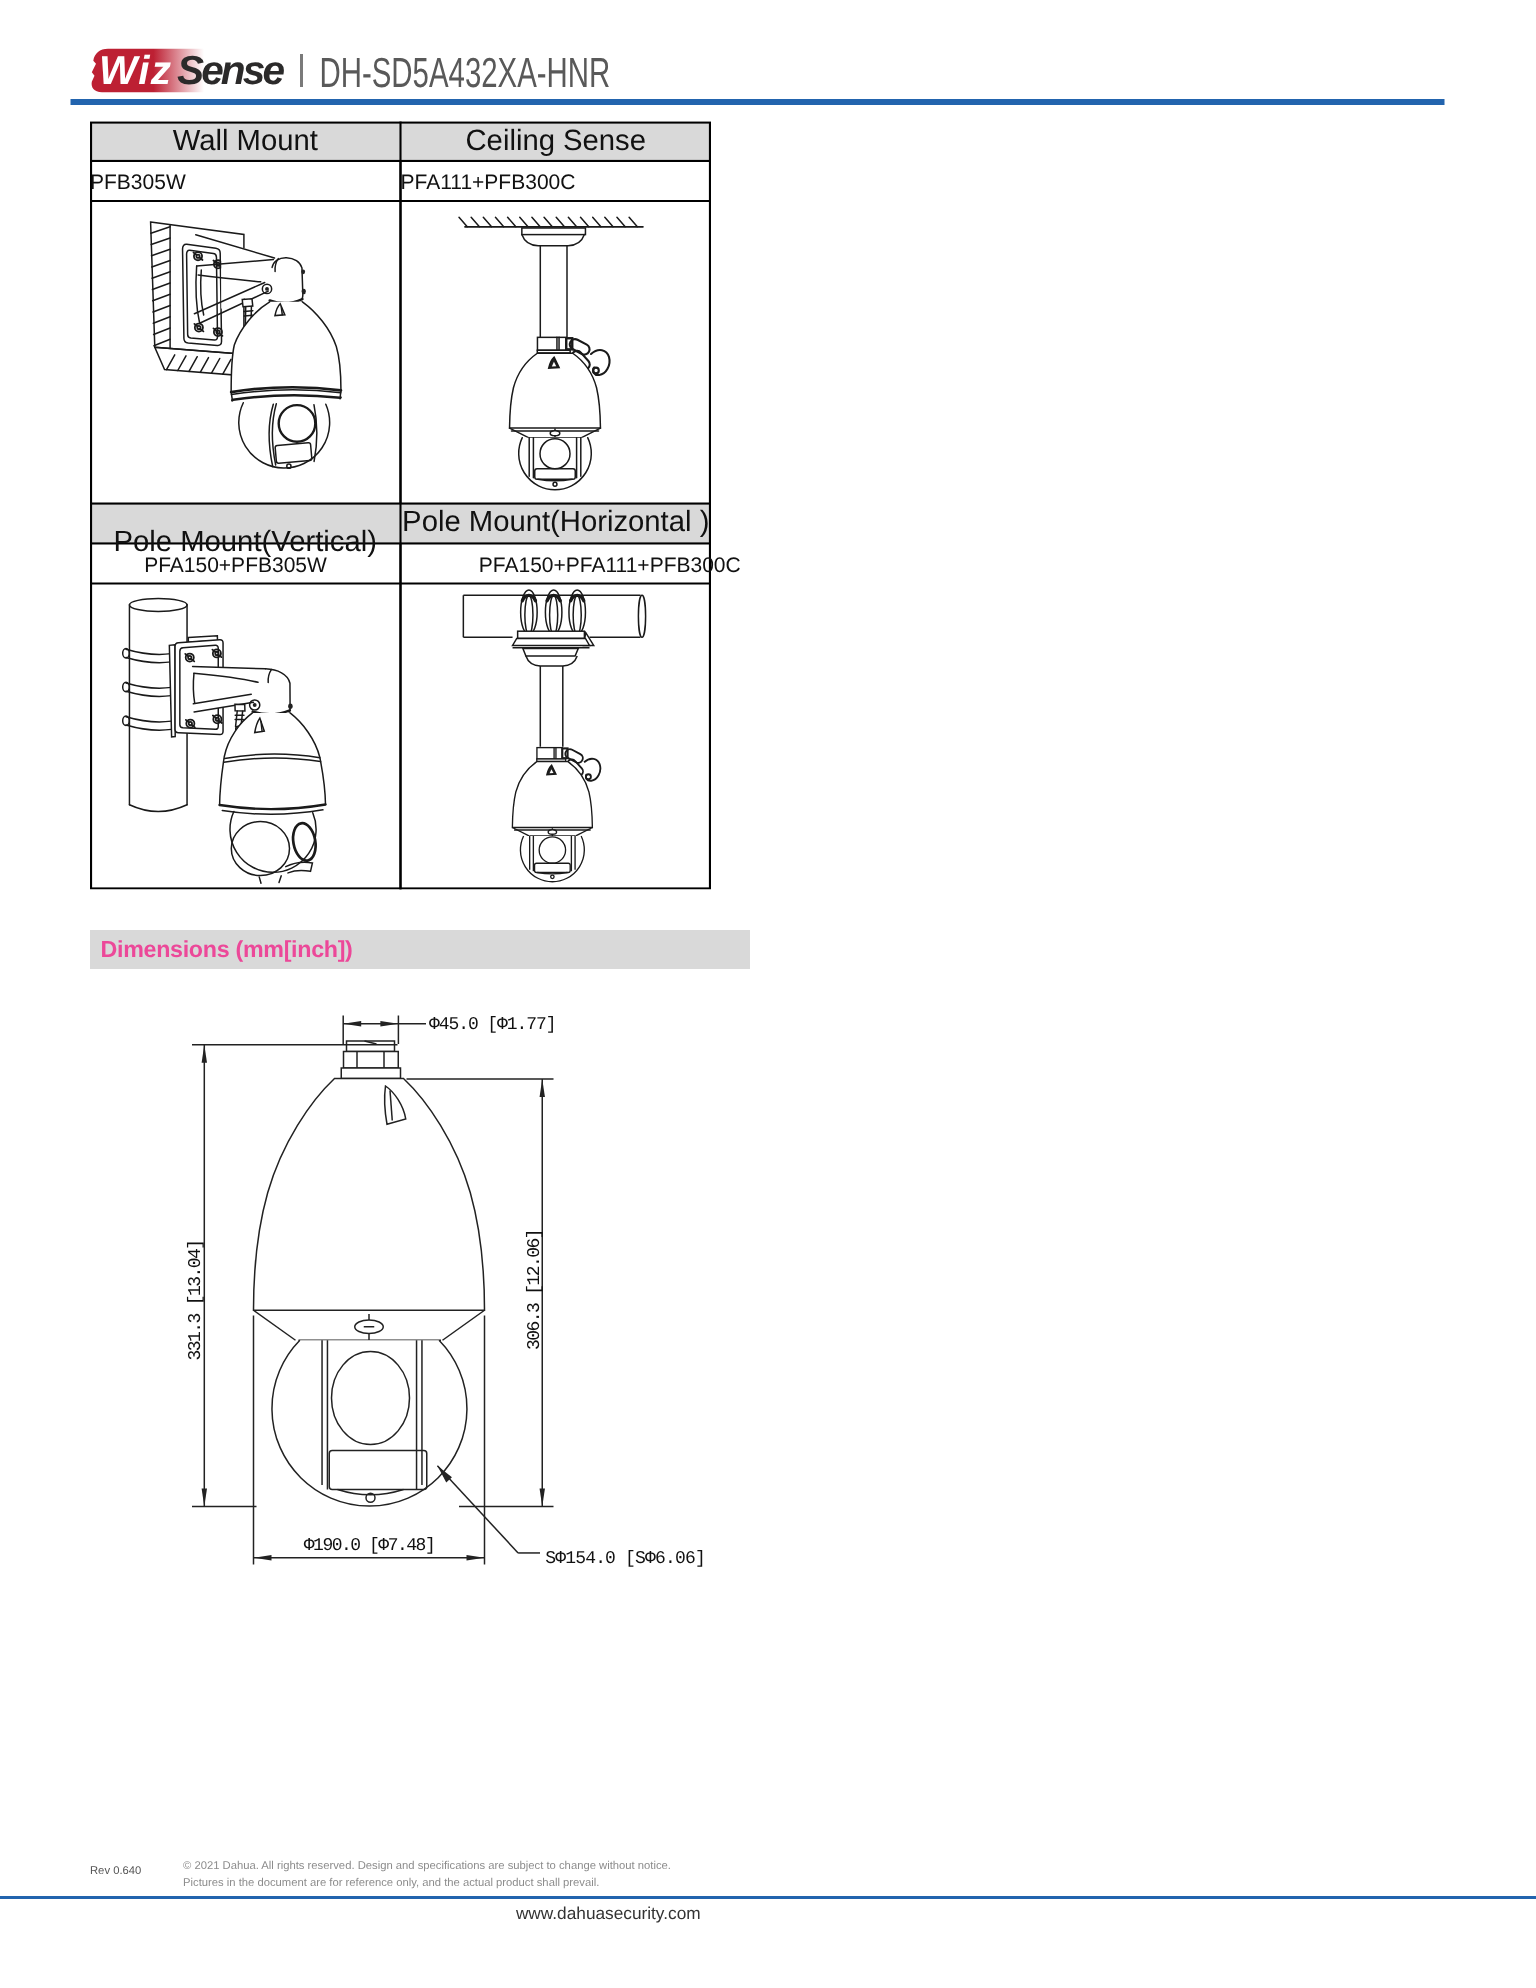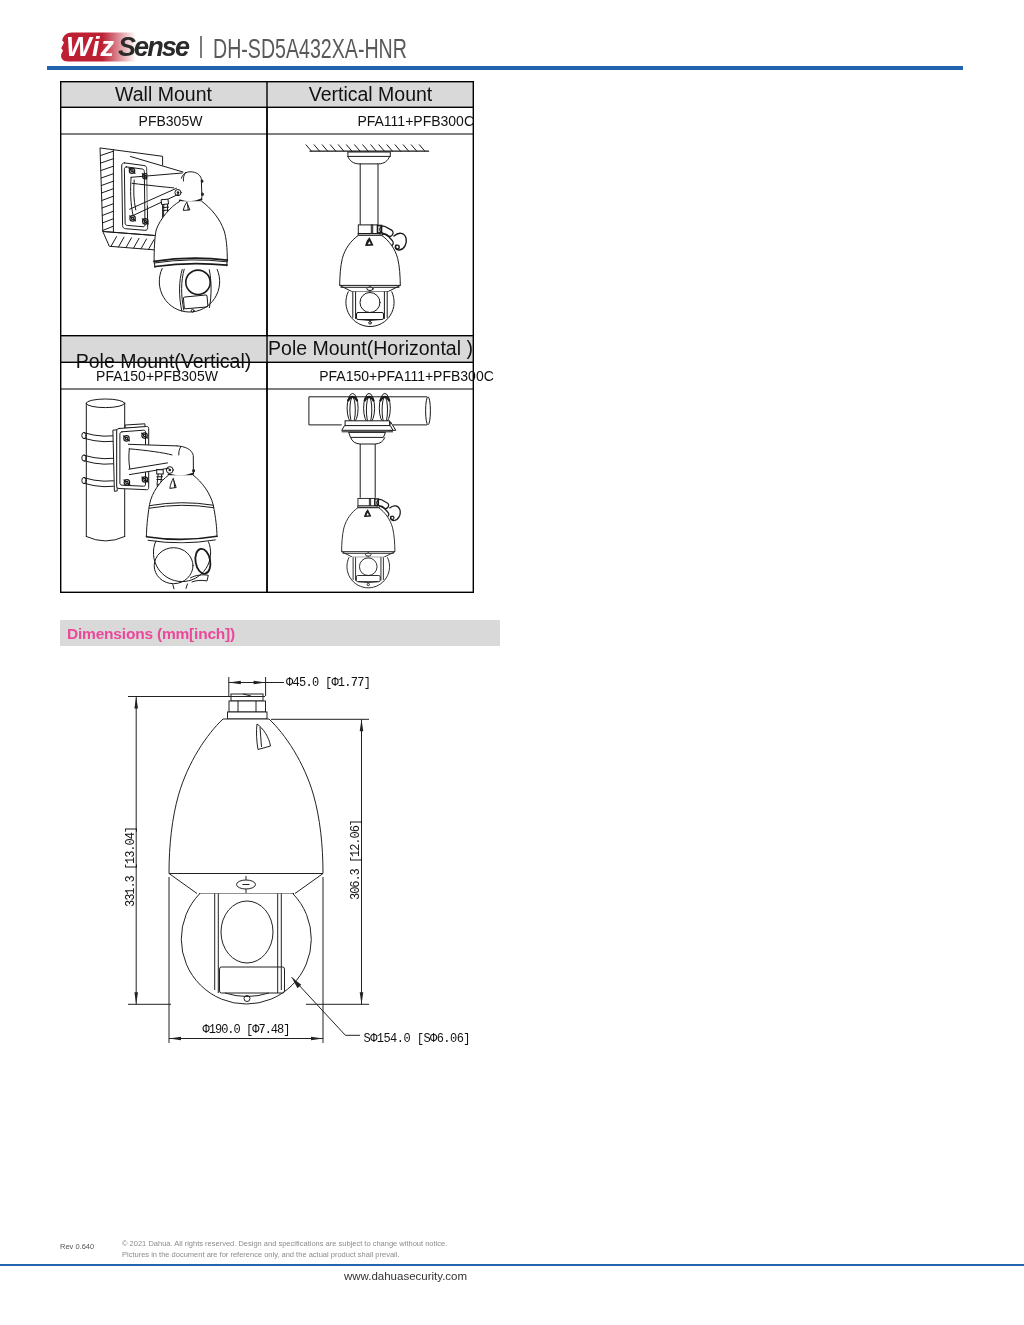--- a/index.html
+++ b/index.html
@@ -134,25 +134,25 @@
     <line x1="207" y1="0" x2="207" y2="512" stroke="#000" stroke-width="1.4"></line>
     <rect x="0.7" y="0.7" width="412.6" height="25.6" fill="#d9d9d9" stroke="#000" stroke-width="1.4"></rect>
     <line x1="0" y1="53" x2="414" y2="53" stroke="#000" stroke-width="1.2"></line>
     <rect x="0.7" y="254.7" width="412.6" height="26.6" fill="#d9d9d9" stroke="#000" stroke-width="1.4"></rect>
     <line x1="0" y1="308" x2="414" y2="308" stroke="#000" stroke-width="1.2"></line>
     <line x1="207" y1="0" x2="207" y2="512" stroke="#000" stroke-width="1.4"></line>
   </svg>
 
   <div class="abs" style="left:0;top:2px;width:207px;text-align:center;font-size:19.5px;color:#111;">Wall Mount</div>
 
-  <div class="abs" style="left:207px;top:2px;width:207px;text-align:center;font-size:19.5px;color:#111;">Vertical Mount</div>
-
-  <div class="abs" style="left:0;top:32px;width:221px;text-align:center;font-size:14px;color:#111;">PFB305W</div>
-
-  <div class="abs" style="left:207px;top:32px;width:207px;text-align:right;font-size:14px;color:#111;">PFA111+PFB300C</div>
+  <div class="abs" style="left:207px;top:2px;width:207px;text-align:center;font-size:19.5px;color:#111;">Ceiling Sense</div>
+
+  <div class="abs" style="left:0;top:32px;width:221px;text-align:left;font-size:14px;color:#111;">PFB305W</div>
+
+  <div class="abs" style="left:207px;top:32px;width:207px;text-align:left;font-size:14px;color:#111;">PFA111+PFB300C</div>
 
   <div class="abs" style="left:0;top:256px;width:207px;text-align:center;font-size:19.5px;color:#111;margin-top:13px;">Pole Mount(Vertical)</div>
 
   <div class="abs" style="left:207px;top:256px;width:207px;text-align:center;font-size:19.5px;color:#111;">Pole Mount(Horizontal )</div>
 
   <div class="abs" style="left:0;top:287px;width:194px;text-align:center;font-size:14px;color:#111;">PFA150+PFB305W</div>
 
   <div class="abs" style="left:207px;top:287px;width:207px;text-align:center;font-size:14px;color:#111;padding-left:36px;">PFA150+PFA111+PFB300C</div>
 </div>
 

